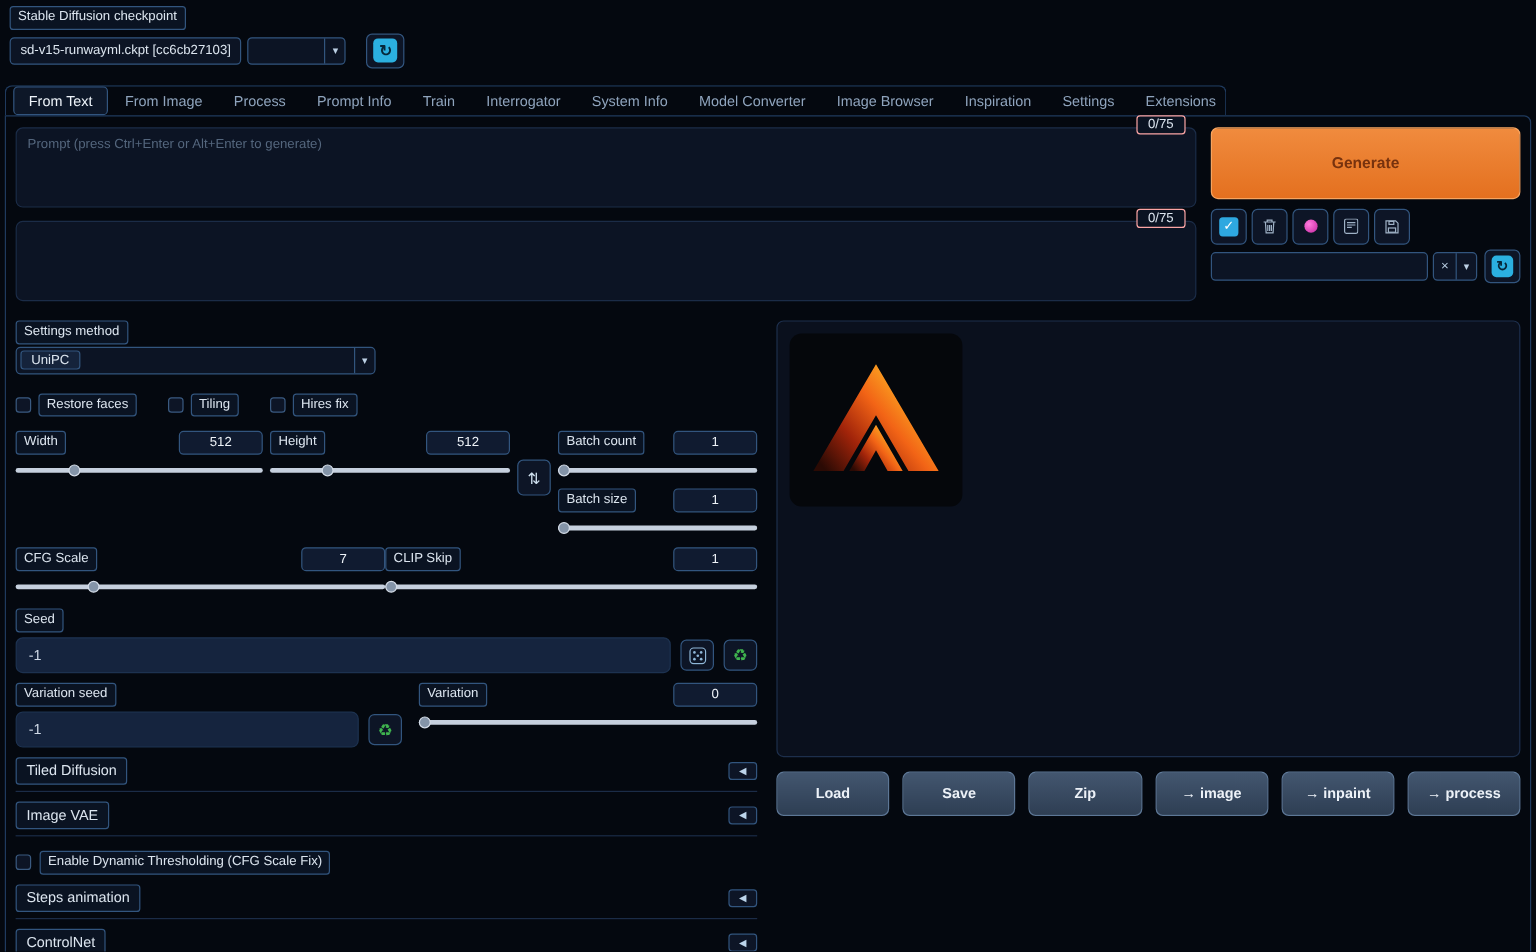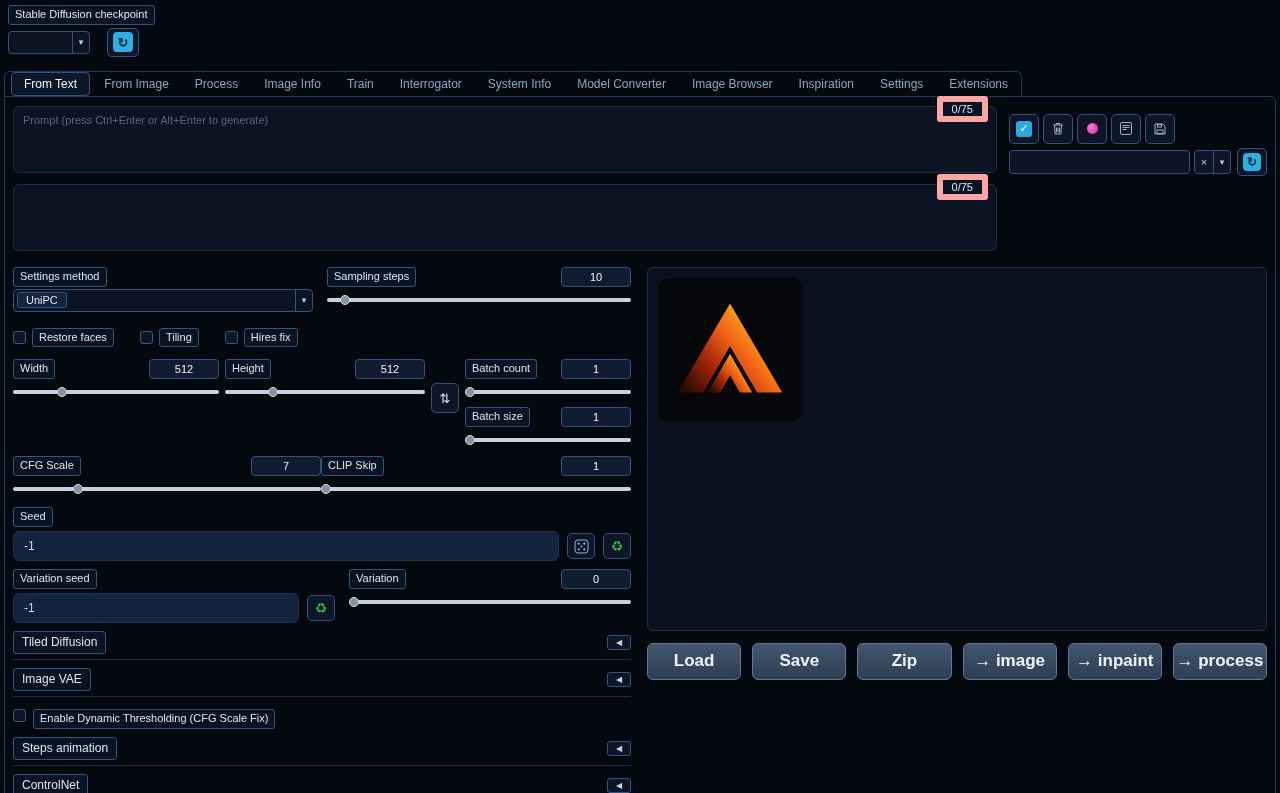--- a/index.html
+++ b/index.html
@@ -65,21 +65,21 @@
     position:relative; height:67px; background:#0c1424; border:1px solid #1b2c47;
     border-radius:6px; padding:7px 9px;
   }
   .prompt-box textarea {
     width:100%; height:100%; background:transparent; border:none; resize:none;
     color:#cfd9e6; font-family:"Liberation Sans",sans-serif; font-size:11px; outline:none;
   }
   .prompt-box textarea::placeholder { color:#54667d; }
   .counter {
     position:absolute; top:-11px; right:8px; background:#0a1322;
-    border:6px solid #fca5a5; border-radius:3px; padding:1px 9px;
+    border:1px solid #fca5a5; border-radius:3px; padding:1px 9px;
     font-size:11px; color:#dce5ef;
   }
   .gen-col { width:258px; display:flex; flex-direction:column; }
   .generate-btn {
     height:60px; border:1px solid #f7a45f; border-radius:6px;
     background:linear-gradient(180deg,#f08b3e,#e4701f);
     color:#77320e; font-weight:bold; font-size:13px; cursor:pointer;
     display:flex; align-items:center; justify-content:center;
     font-family:"Liberation Sans",sans-serif;
   }
@@ -156,63 +156,66 @@
   .var-left .seed-row { margin-top:4px; }
   .strength-group { flex:1; padding-top:0; }
   .accordion {
     margin-top:9px; height:28px; display:flex; align-items:center;
     justify-content:space-between; border-bottom:1px solid #1b2c47; padding-bottom:6px;
   }
   .acc-chip { font-size:12px; padding:3px 8px; }
   .acc-arrow { width:24px; height:15px; border:1px solid #32557e; background:#0d1526;
     border-radius:3px; color:#bcd4ea; font-size:8px;
     display:flex; align-items:center; justify-content:center; cursor:pointer; }
-  .dyn-row { display:flex; align-items:flex-start; gap:7px; margin-top:12px; }
+  .dyn-row { display:flex; align-items:center; gap:7px; margin-top:12px; }
 
   
   .outcol { flex:1; display:flex; flex-direction:column; }
   .preview {
     height:364px; background:#0a101d; border:1px solid #1d2f4c; border-radius:6px;
     padding:10px;
   }
   .logo-box { width:144px; height:144px; background:#05070b; border-radius:10px;
     display:flex; align-items:center; justify-content:center; }
   .outbtns { display:flex; gap:11px; margin-top:12px; }
   .outbtn {
     flex:1; height:37px; border:1px solid #5d7796; border-radius:6px;
     background:linear-gradient(180deg,#43566f,#2e3e53); color:#edf2f8;
-    font-weight:bold; font-size:17px; cursor:pointer;
+    font-weight:bold; font-size:12px; cursor:pointer;
     display:flex; align-items:center; justify-content:center;
     font-family:"Liberation Sans",sans-serif;
   }
   svg { display:block; }
 </style>
 </head>
 <body>
 
 <div class="app">
 
   <div class="topbar">
     <span class="chip">Stable Diffusion checkpoint</span>
     <div class="topbar-row">
+      <div class="ckpt-value">
+        <span>sd-v15-runwayml.ckpt [cc6cb27103]</span>
+      </div>
       <div class="mini-select">
         <span class="spacer"></span>
         <span class="arrow-btn">▾</span>
       </div>
       <div class="refresh-btn">
         <span class="refresh-inner">↻</span>
       </div>
     </div>
   </div>
 
   <div class="tabstrip">
     <span class="tab active">From Text</span>
     <span class="tab">From Image</span>
     <span class="tab">Process</span>
-    <span class="tab">Image Info</span>
+    <span class="tab">Prompt Info</span>
     <span class="tab">Train</span>
     <span class="tab">Interrogator</span>
     <span class="tab">System Info</span>
     <span class="tab">Model Converter</span>
     <span class="tab">Image Browser</span>
     <span class="tab">Inspiration</span>
     <span class="tab">Settings</span>
     <span class="tab">Extensions</span>
   </div>
 
@@ -223,20 +226,21 @@
         <div class="prompt-box">
           <span class="counter">0/75</span>
           <textarea placeholder="Prompt (press Ctrl+Enter or Alt+Enter to generate)" style=""></textarea>
         </div>
         <div class="prompt-box">
           <span class="counter">0/75</span>
         </div>
       </div>
 
       <div class="gen-col">
+        <button class="generate-btn">Generate</button>
         <div class="tools-row">
           <div class="iconbtn">
             <span class="check-square">✓</span>
           </div>
           <div class="iconbtn">
             <svg width="12" height="13" viewBox="0 0 12 13">
               <path d="M1 3h10M4 3V1.5h4V3M2.5 3l.6 9h5.8l.6-9" stroke="#9fb2c6" fill="none"></path>
               <path d="M4.5 5.5v5M6 5.5v5M7.5 5.5v5" stroke="#9fb2c6"></path>
             </svg>
           </div>
@@ -274,30 +278,20 @@
 
       <div class="settings">
 
         <div class="row1">
           <div class="method-group">
             <span class="chip">Settings method</span>
             <div class="select-wide">
               <span class="token">UniPC</span>
               <span style="flex:1"></span>
               <span class="arrow-btn">▾</span>
-            </div>
-          </div>
-          <div class="steps-group">
-            <div class="label-row">
-              <span class="chip">Sampling steps</span>
-              <span class="valbox">10</span>
-            </div>
-            <div class="slider" style="--pos: 6%;">
-              <span class="track"></span>
-              <span class="handle"></span>
             </div>
           </div>
         </div>
 
         <div class="cb-row">
           <div class="cb-item">
             <span class="checkbox"></span>
             <span class="chip">Restore faces</span>
           </div>
           <div class="cb-item">

